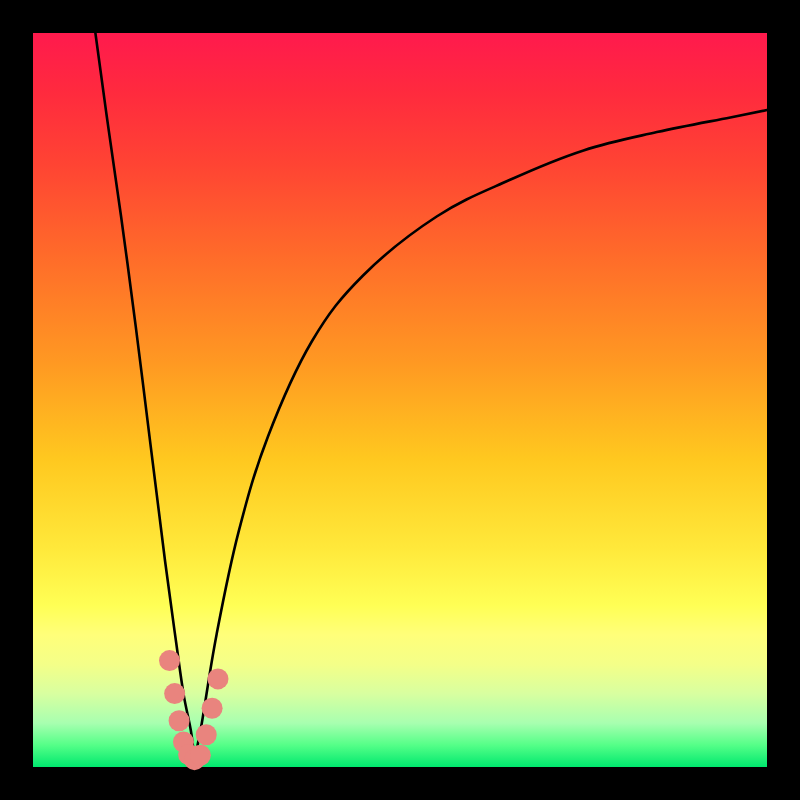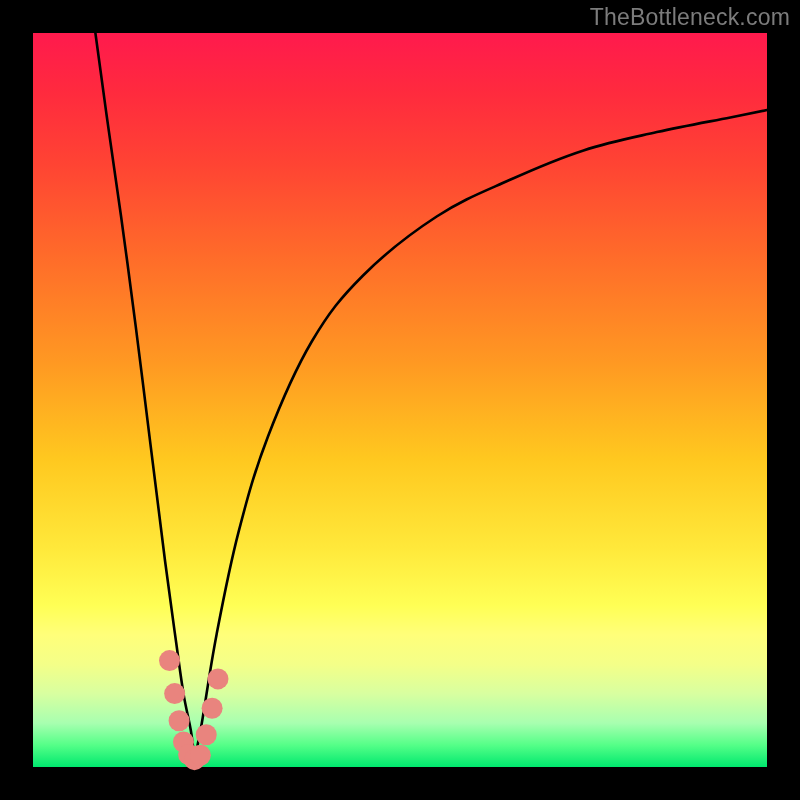--- a/index.html
+++ b/index.html
@@ -75,14 +75,13 @@
           <circle cx="150.47" cy="709.044" r="10.5" fill="#e9847e"></circle>
           <circle cx="155.608" cy="721.522" r="10.5" fill="#e9847e"></circle>
           <circle cx="161.48" cy="726.66" r="10.5" fill="#e9847e"></circle>
           <circle cx="167.352" cy="722.256" r="10.5" fill="#e9847e"></circle>
           <circle cx="173.22400000000002" cy="701.704" r="10.5" fill="#e9847e"></circle>
           <circle cx="179.096" cy="675.28" r="10.5" fill="#e9847e"></circle>
           <circle cx="184.968" cy="645.92" r="10.5" fill="#e9847e"></circle>
         </g>
     </svg>
   </div>
-  <div class="attribution">TheBottleneck.com</div>
 </div>
 
 </body></html>

